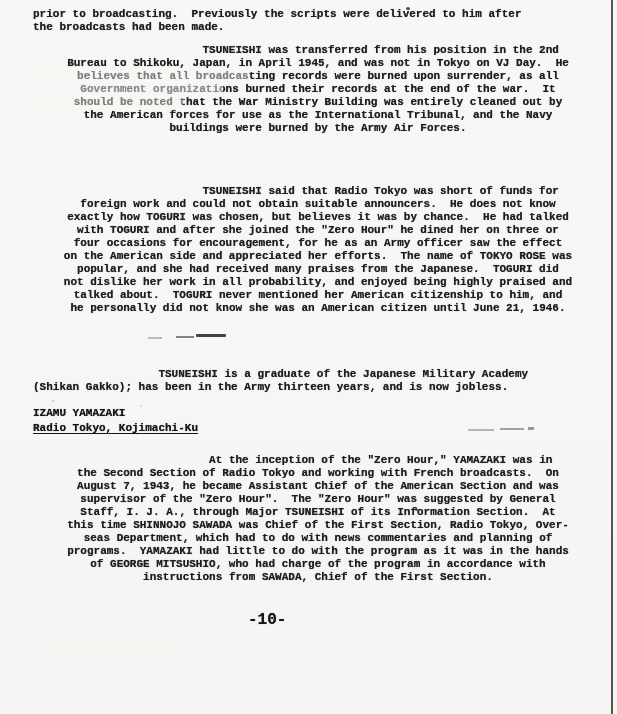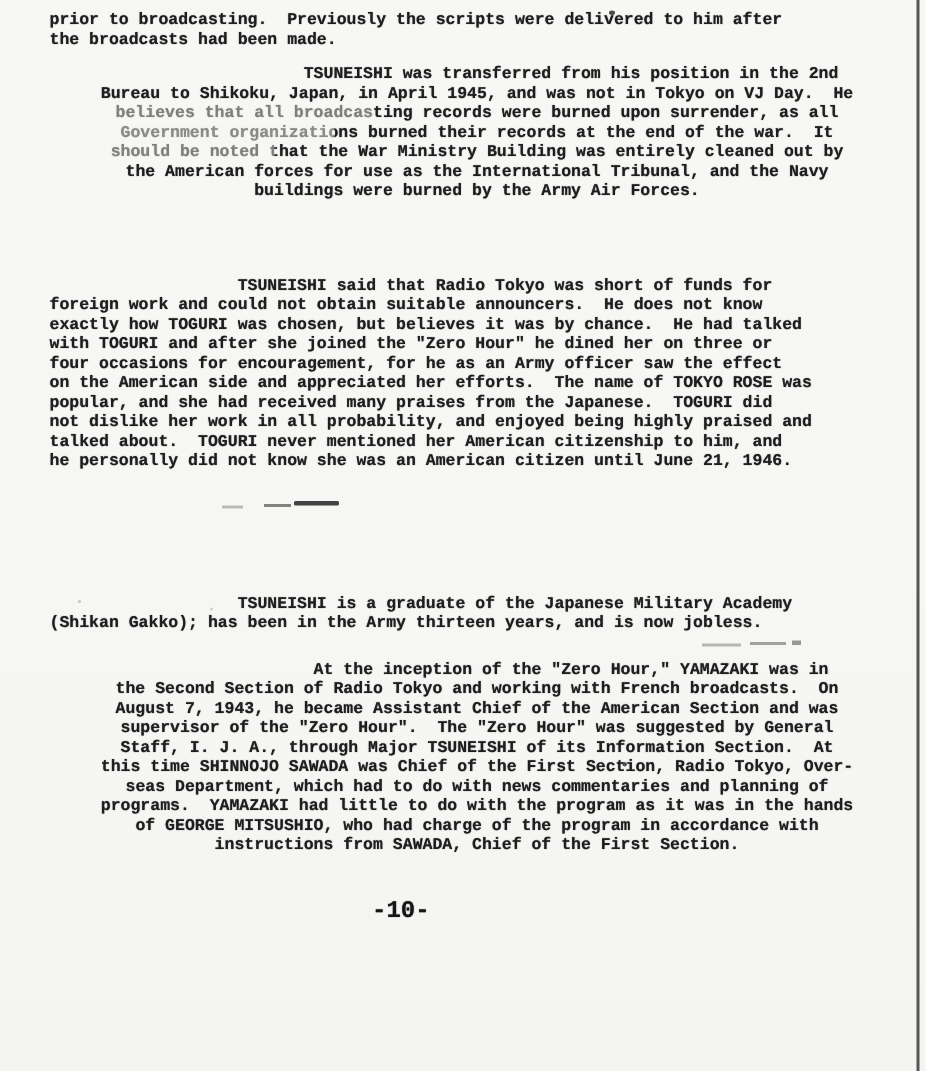--- a/index.html
+++ b/index.html
@@ -26,22 +26,22 @@
     font-size: 11px;
     line-height: 13px;
     font-weight: bold;
     color: #1e1e1e;
     white-space: pre-wrap;
     letter-spacing: 0;
     text-shadow: 0 0 0.7px rgba(25,25,25,0.75);
   }
   .para-first      { margin-top: 2px; }
   .para-transfer   { margin-top: 10px; text-align: center; }
-  .para-funds      { margin-top: 50px; }
-  .para-graduate   { margin-top: 82px; }
+  .para-funds      { margin-top: 50px; text-align: center; }
+  .para-graduate   { margin-top: 53px; }
   .section-heading { margin-top: 12px; }
   .heading-line {
     margin: 0;
     font-size: 11px;
     line-height: 15px;
     font-weight: bold;
     color: #161616;
     white-space: pre;
     text-shadow: 0 0 0.7px rgba(25,25,25,0.8);
   }
@@ -112,20 +112,24 @@
 four occasions for encouragement, for he as an Army officer saw the effect
 on the American side and appreciated her efforts.  The name of TOKYO ROSE was
 popular, and she had received many praises from the Japanese.  TOGURI did
 not dislike her work in all probability, and enjoyed being highly praised and
 talked about.  TOGURI never mentioned her American citizenship to him, and
 he personally did not know she was an American citizen until June 21, 1946.</p>
 
   <p class="para para-graduate">                   TSUNEISHI is a graduate of the Japanese Military Academy
 (Shikan Gakko); has been in the Army thirteen years, and is now jobless.</p>
 
+  <div class="section-heading">
+    <p class="heading-line">IZAMU YAMAZAKI</p>
+    <p class="heading-line heading-underlined">Radio Tokyo, Kojimachi-Ku</p>
+  </div>
 
   <p class="para para-inception">                   At the inception of the "Zero Hour," YAMAZAKI was in
 the Second Section of Radio Tokyo and working with French broadcasts.  On
 August 7, 1943, he became Assistant Chief of the American Section and was
 supervisor of the "Zero Hour".  The "Zero Hour" was suggested by General
 Staff, I. J. A., through Major TSUNEISHI of its Information Section.  At
 this time SHINNOJO SAWADA was Chief of the First Section, Radio Tokyo, Over-
 seas Department, which had to do with news commentaries and planning of
 programs.  YAMAZAKI had little to do with the program as it was in the hands
 of GEORGE MITSUSHIO, who had charge of the program in accordance with

